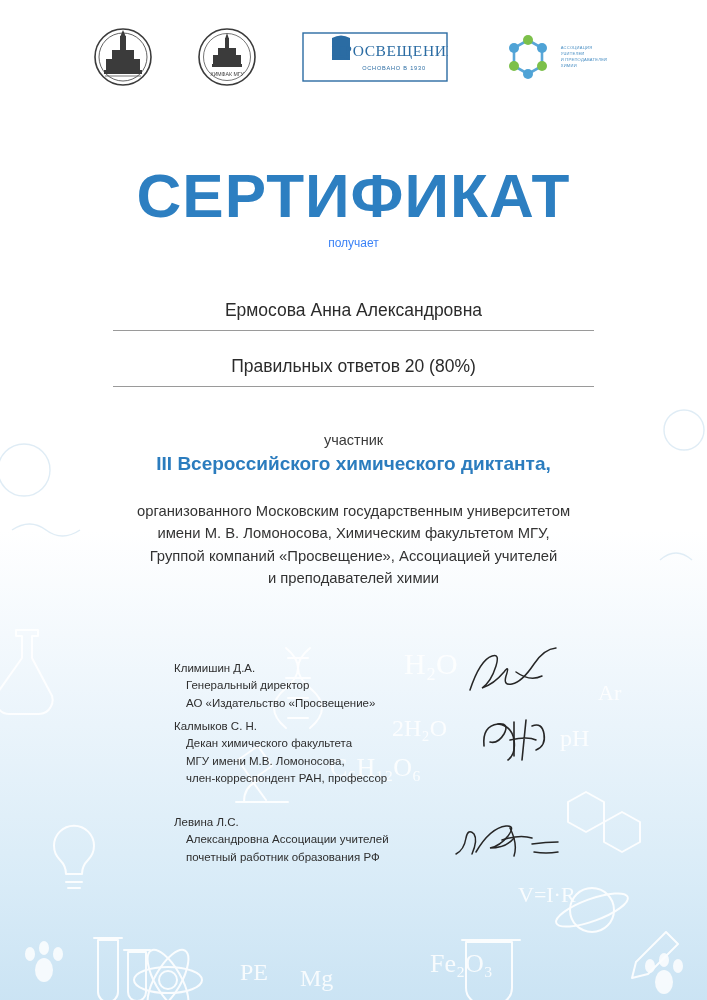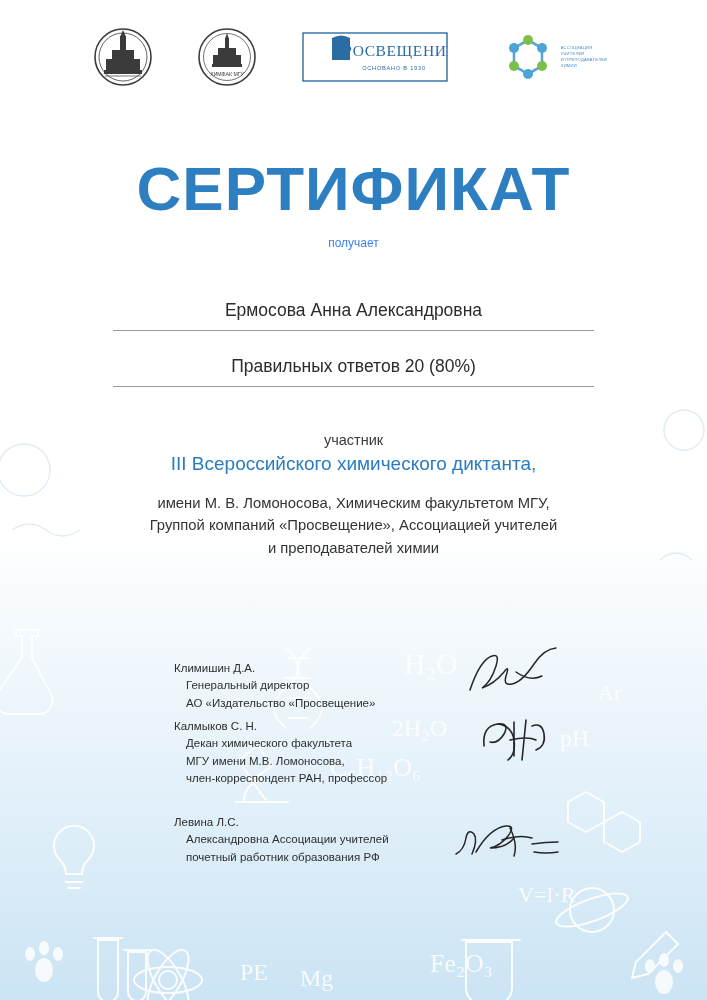--- a/index.html
+++ b/index.html
@@ -63,21 +63,21 @@
     font-size: 4.1px;
     line-height: 1.45;
     color: #4a8fc4;
     letter-spacing: 0.25px;
     text-transform: uppercase;
     white-space: pre-line;
   }
   
   .title {
     position: absolute;
-    top: 158px;
+    top: 165px;
     left: 0; right: 0;
     text-align: center;
     font-size: 62px;
     line-height: 1;
     font-weight: bold;
     letter-spacing: 1px;
     color: #2d7fc1;
   }
   .subtitle {
     position: absolute;
@@ -115,22 +115,22 @@
     text-align: center;
   }
   .body-line-small {
     font-size: 14.5px;
     color: #3a3a3a;
     margin-bottom: 5px;
   }
   .body-line-blue {
     font-size: 19px;
     color: #2b7cbe;
-    margin-bottom: 17px;
-    font-weight: normal;
+    margin-bottom: 25px;
+    font-weight: bold;
   }
   .body-line {
     font-size: 14.8px;
     color: #333333;
     line-height: 1.52;
   }
   
   .sig-block {
     position: absolute;
     left: 174px;
@@ -311,20 +311,21 @@
   </div>
 
   <div class="field field-score">
     <div class="field-text">Правильных ответов 20 (80%)</div>
     <div class="field-rule"></div>
   </div>
 
   <div class="body-block">
     <div class="body-line-small">участник</div>
     <div class="body-line-blue">III Всероссийского химического диктанта,</div>
+    <div class="body-line">организованного Московским государственным университетом</div>
     <div class="body-line">имени М. В. Ломоносова, Химическим факультетом МГУ,</div>
     <div class="body-line">Группой компаний «Просвещение», Ассоциацией учителей</div>
     <div class="body-line">и преподавателей химии</div>
   </div>
 
   <div class="sig-block sig-1">
     <div class="sig-name">Климишин Д.А.</div>
     <div class="sig-role">Генеральный директор</div>
     <div class="sig-role">АО «Издательство «Просвещение»</div>
     <svg class="signature-svg sg1" width="120" height="54" viewBox="0 0 120 54" xmlns="http://www.w3.org/2000/svg">

